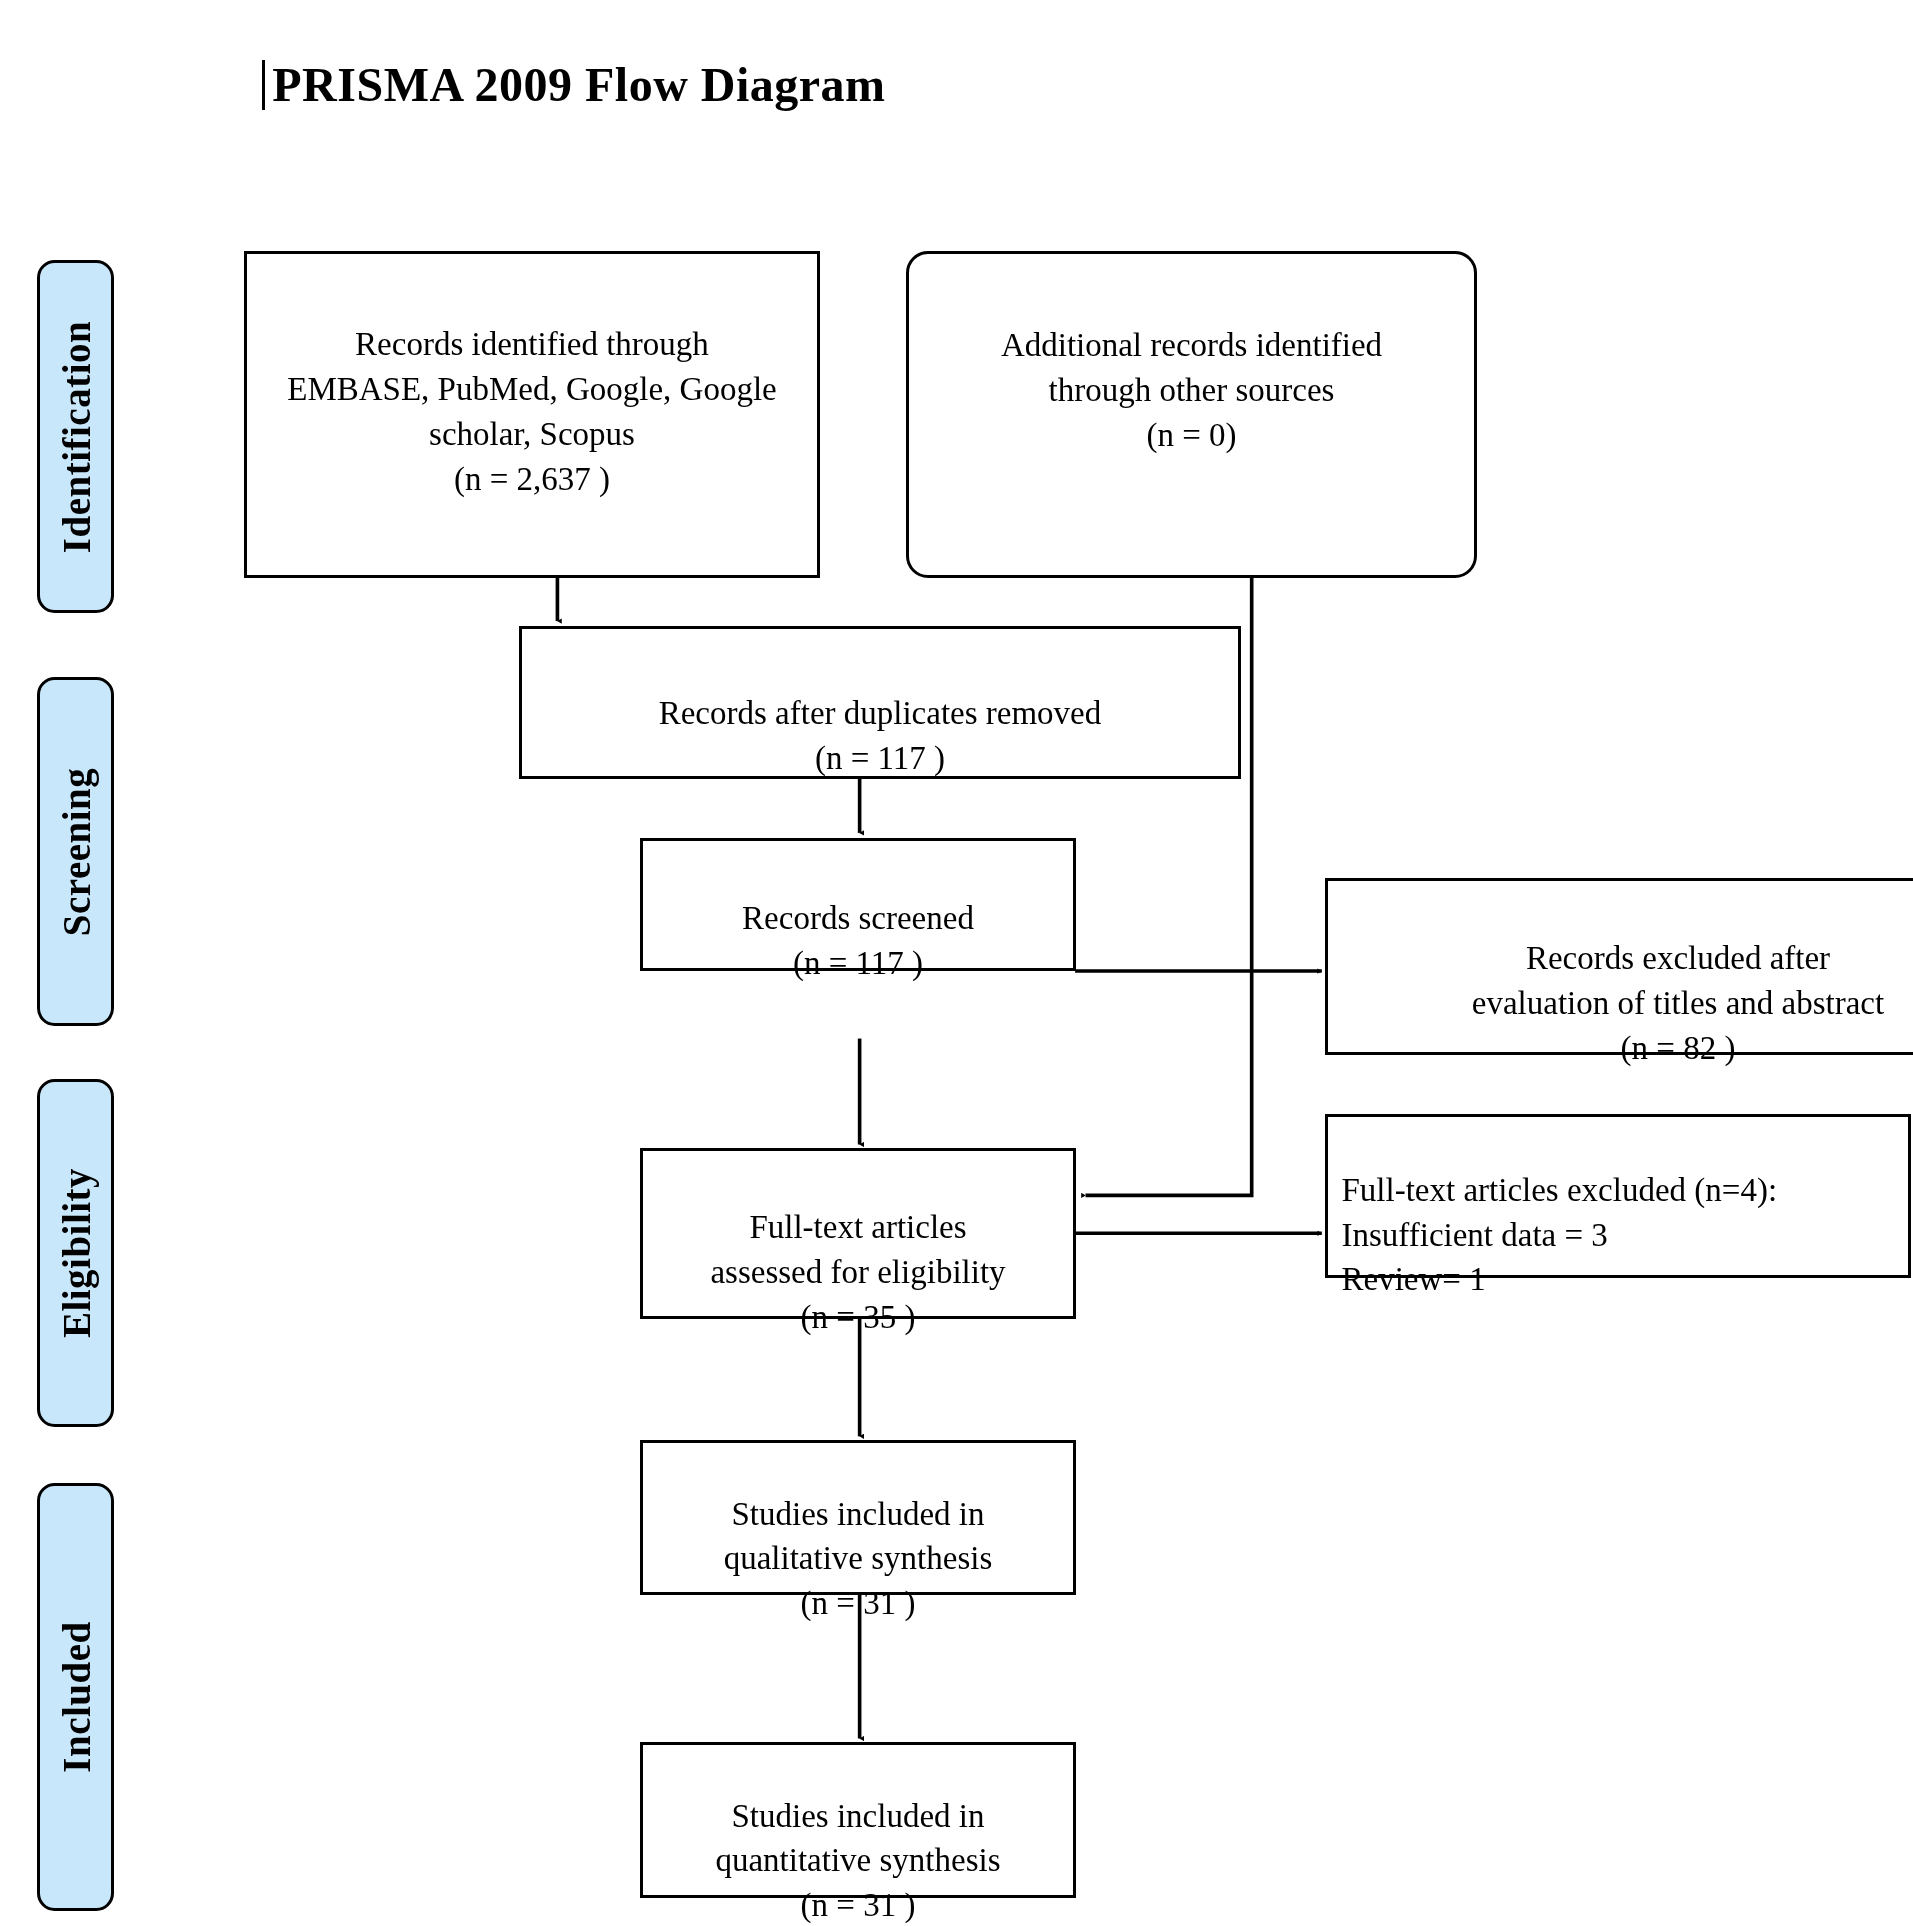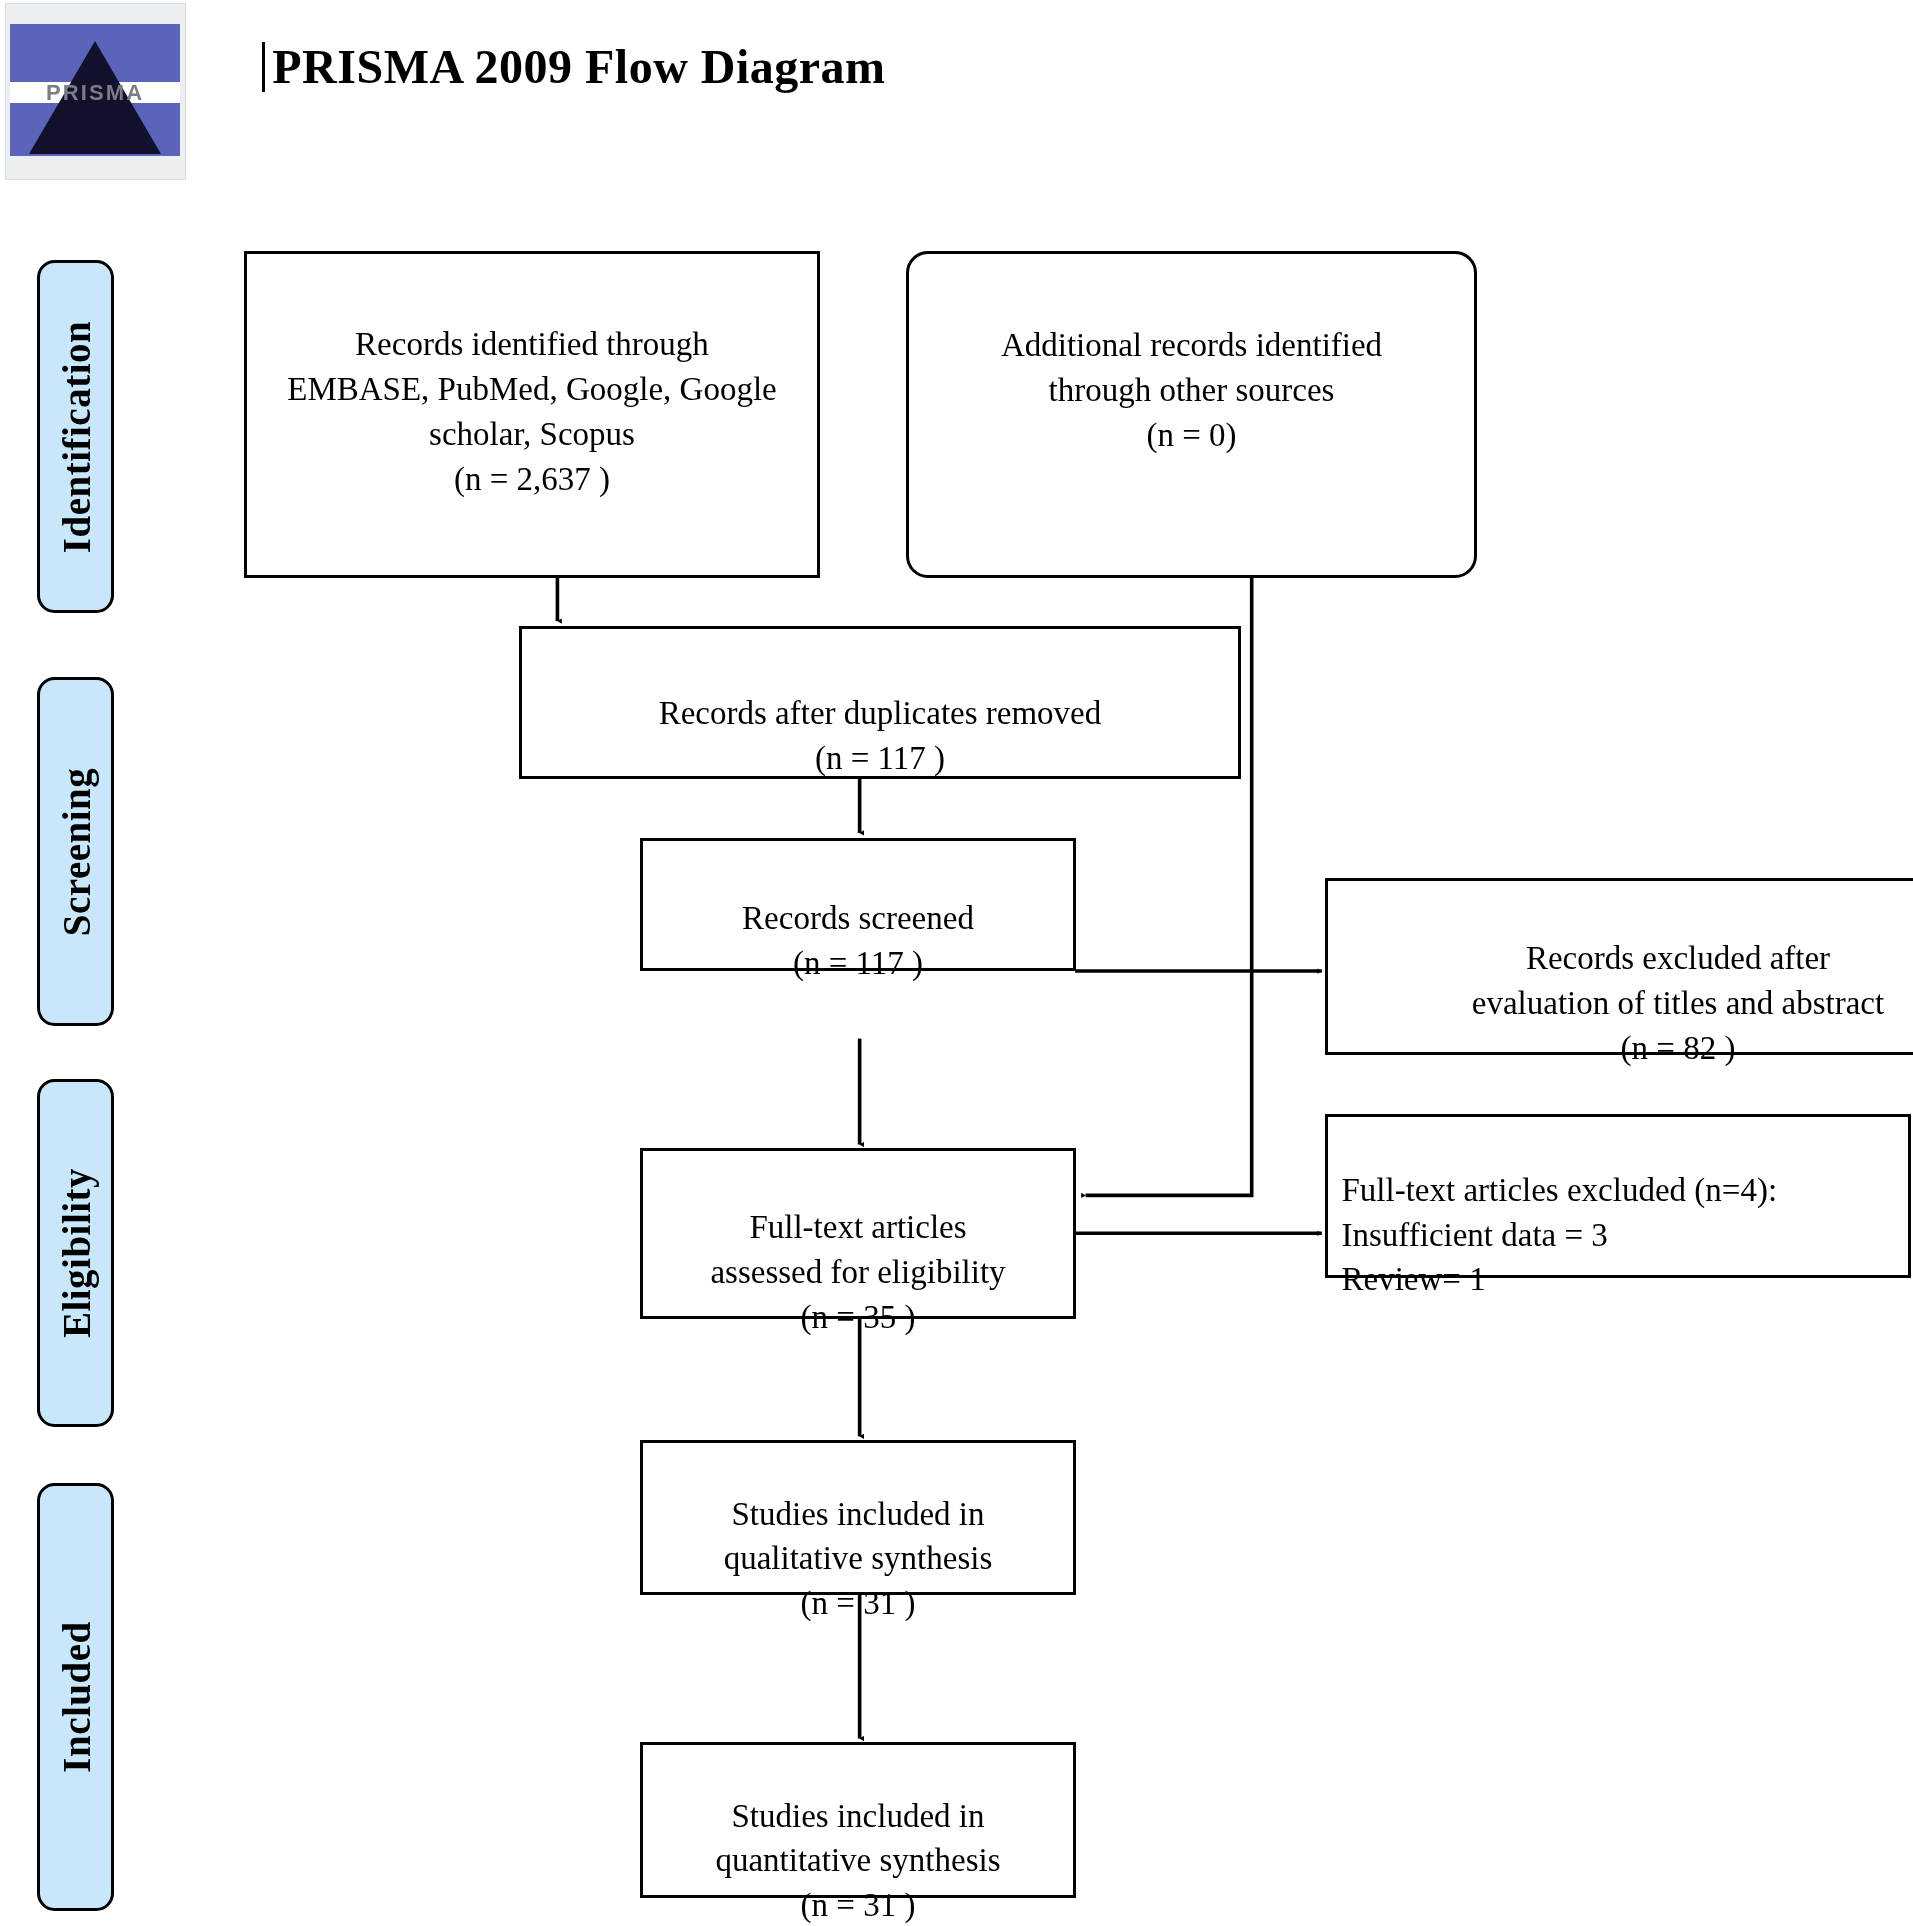--- a/index.html
+++ b/index.html
@@ -67,21 +67,21 @@
     font-weight: 700;
     font-size: 22px;
     letter-spacing: 2.1px;
     color: #7c7c86;
     z-index: 3;
     pointer-events: none;
   }
   #page-title {
     position: absolute;
     left: 262px;
-    top: 42px;
+    top: 60px;
     font-size: 48px;
     font-weight: 700;
     letter-spacing: 0.5px;
     white-space: nowrap;
     border-left: 3.1px solid #000;
     padding-left: 7.3px;
     line-height: 1.05;
   }
 
   
@@ -140,26 +140,20 @@
     width: 1914px;
     height: 1926px;
     pointer-events: none;
   }
 </style>
 </head>
 <body>
 
 <div id="page">
 
-  <div id="logo">
-    <div id="logo-inner">
-      <div id="logo-pyramid"></div>
-      <div id="logo-word">PRISMA</div>
-    </div>
-  </div>
 
   <div id="page-title">PRISMA 2009 Flow Diagram</div>
 
   <div class="stage-pill" style="top:260px;height:353px;">
     <span class="stage-pill-label">Identification</span>
   </div>
 
   <div class="stage-pill" style="top:677px;height:349px;">
     <span class="stage-pill-label">Screening</span>
   </div>

